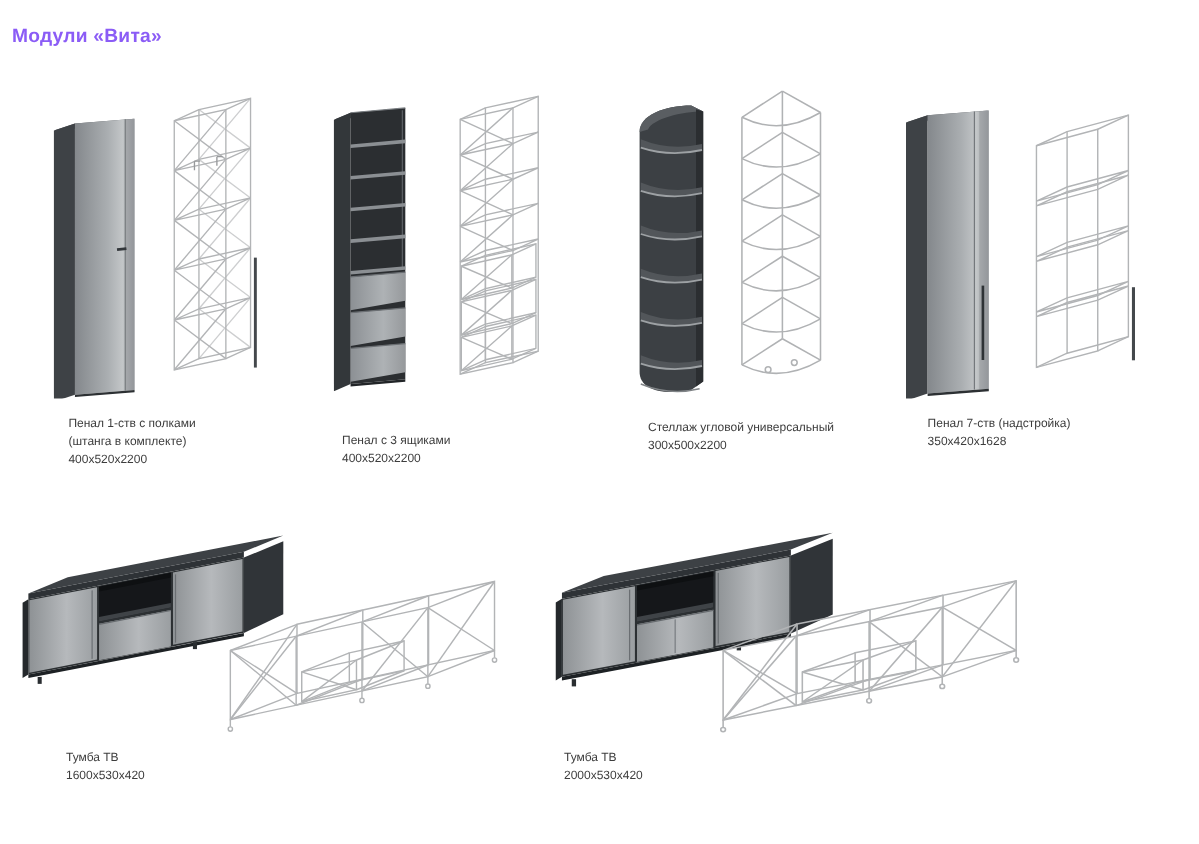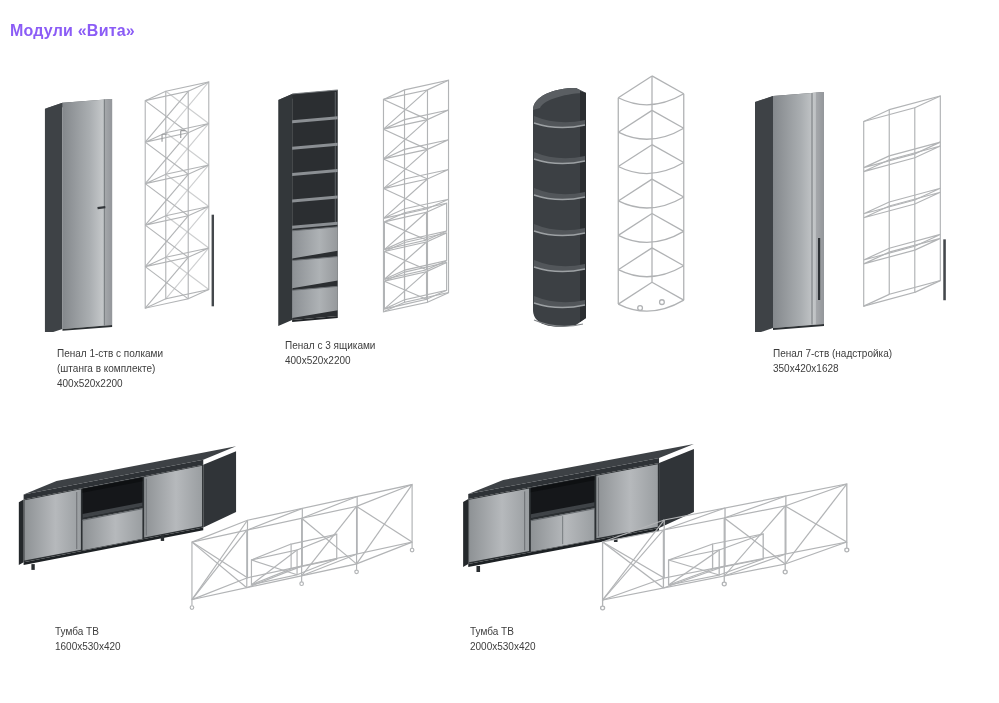--- a/index.html
+++ b/index.html
@@ -158,21 +158,21 @@
         <line x1="13" y1="214" x2="34" y2="204.5"></line>
           <line x1="57" y1="204" x2="78" y2="194.5"></line>
         <line x1="57" y1="233" x2="78" y2="223.5"></line>
           <line x1="13" y1="243" x2="34" y2="233.5"></line>
         <line x1="13" y1="214" x2="57" y2="233"></line>
           <line x1="57" y1="204" x2="13" y2="243"></line>
       </g>
     </g>
   </svg>
 
-  <div class="label" style="left:285px;top:338px">
+  <div class="label" style="left:285px;top:360px">
     <div>Пенал с 3 ящиками</div>
     <div>400х520х2200</div>
   </div>
 
   <svg class="fig" style="left:528px;top:84px" width="62" height="248" viewBox="0 0 62 248">
     <path d="M 48,4 L 58,9 L 58,234 L 48,241 C 22,246 5,240 5,226 L 5,26 C 5,12 26,4 48,4 Z" fill="#3c4044"></path>
     <path d="M 5,26 C 5,12 26,4 48,4 L 58,9 C 40,9 16,15 12,24 Z" fill="#5a5e62"></path>
     <polygon points="52,7 58,9 58,234 52,238" fill="#2b2e31"></polygon>
     <g>
       <path d="M 6,32 Q 30,42 57,36 L 57,41 Q 30,47 6,39 Z" fill="#52565a"></path>
@@ -215,20 +215,24 @@
         <line x1="40" y1="183.3" x2="72" y2="201.3"></line>
         <path d="M 6,205.3 Q 38,221.3 72,201.3"></path>
       <line x1="6" y1="240" x2="40" y2="218"></line>
         <line x1="40" y1="218" x2="72" y2="236"></line>
         <path d="M 6,240 Q 38,256 72,236"></path>
       <circle cx="28" cy="244" r="2.4"></circle>
       <circle cx="50" cy="238" r="2.4"></circle>
     </g>
   </svg>
 
+  <div class="label" style="left:540px;top:349px">
+    <div>Стеллаж угловой универсальный</div>
+    <div>300х500х2200</div>
+  </div>
 
   <svg class="fig" style="left:752px;top:84px" width="78" height="248" viewBox="0 0 78 244">
     <polygon points="3,16 54,12 72,6 21,10" fill="#5a5e62"></polygon>
     <polygon points="3,16 21,10 21,242 3,248" fill="#3e4246"></polygon>
     <polygon points="21,10 72,6 72,238 21,242" fill="url(#gradDoor)"></polygon>
     <polygon points="64,6.5 72,6 72,238 64,238.3" fill="#8d9194" opacity="0.45"></polygon>
     <line x1="60" y1="7" x2="60" y2="238.5" stroke="#74787c" stroke-width="1"></line>
     <rect x="66" y="152" width="2.2" height="62" fill="#2e3236"></rect>
     <polygon points="21,242 72,238 72,240 21,244" fill="#2c3033"></polygon>
   </svg>

